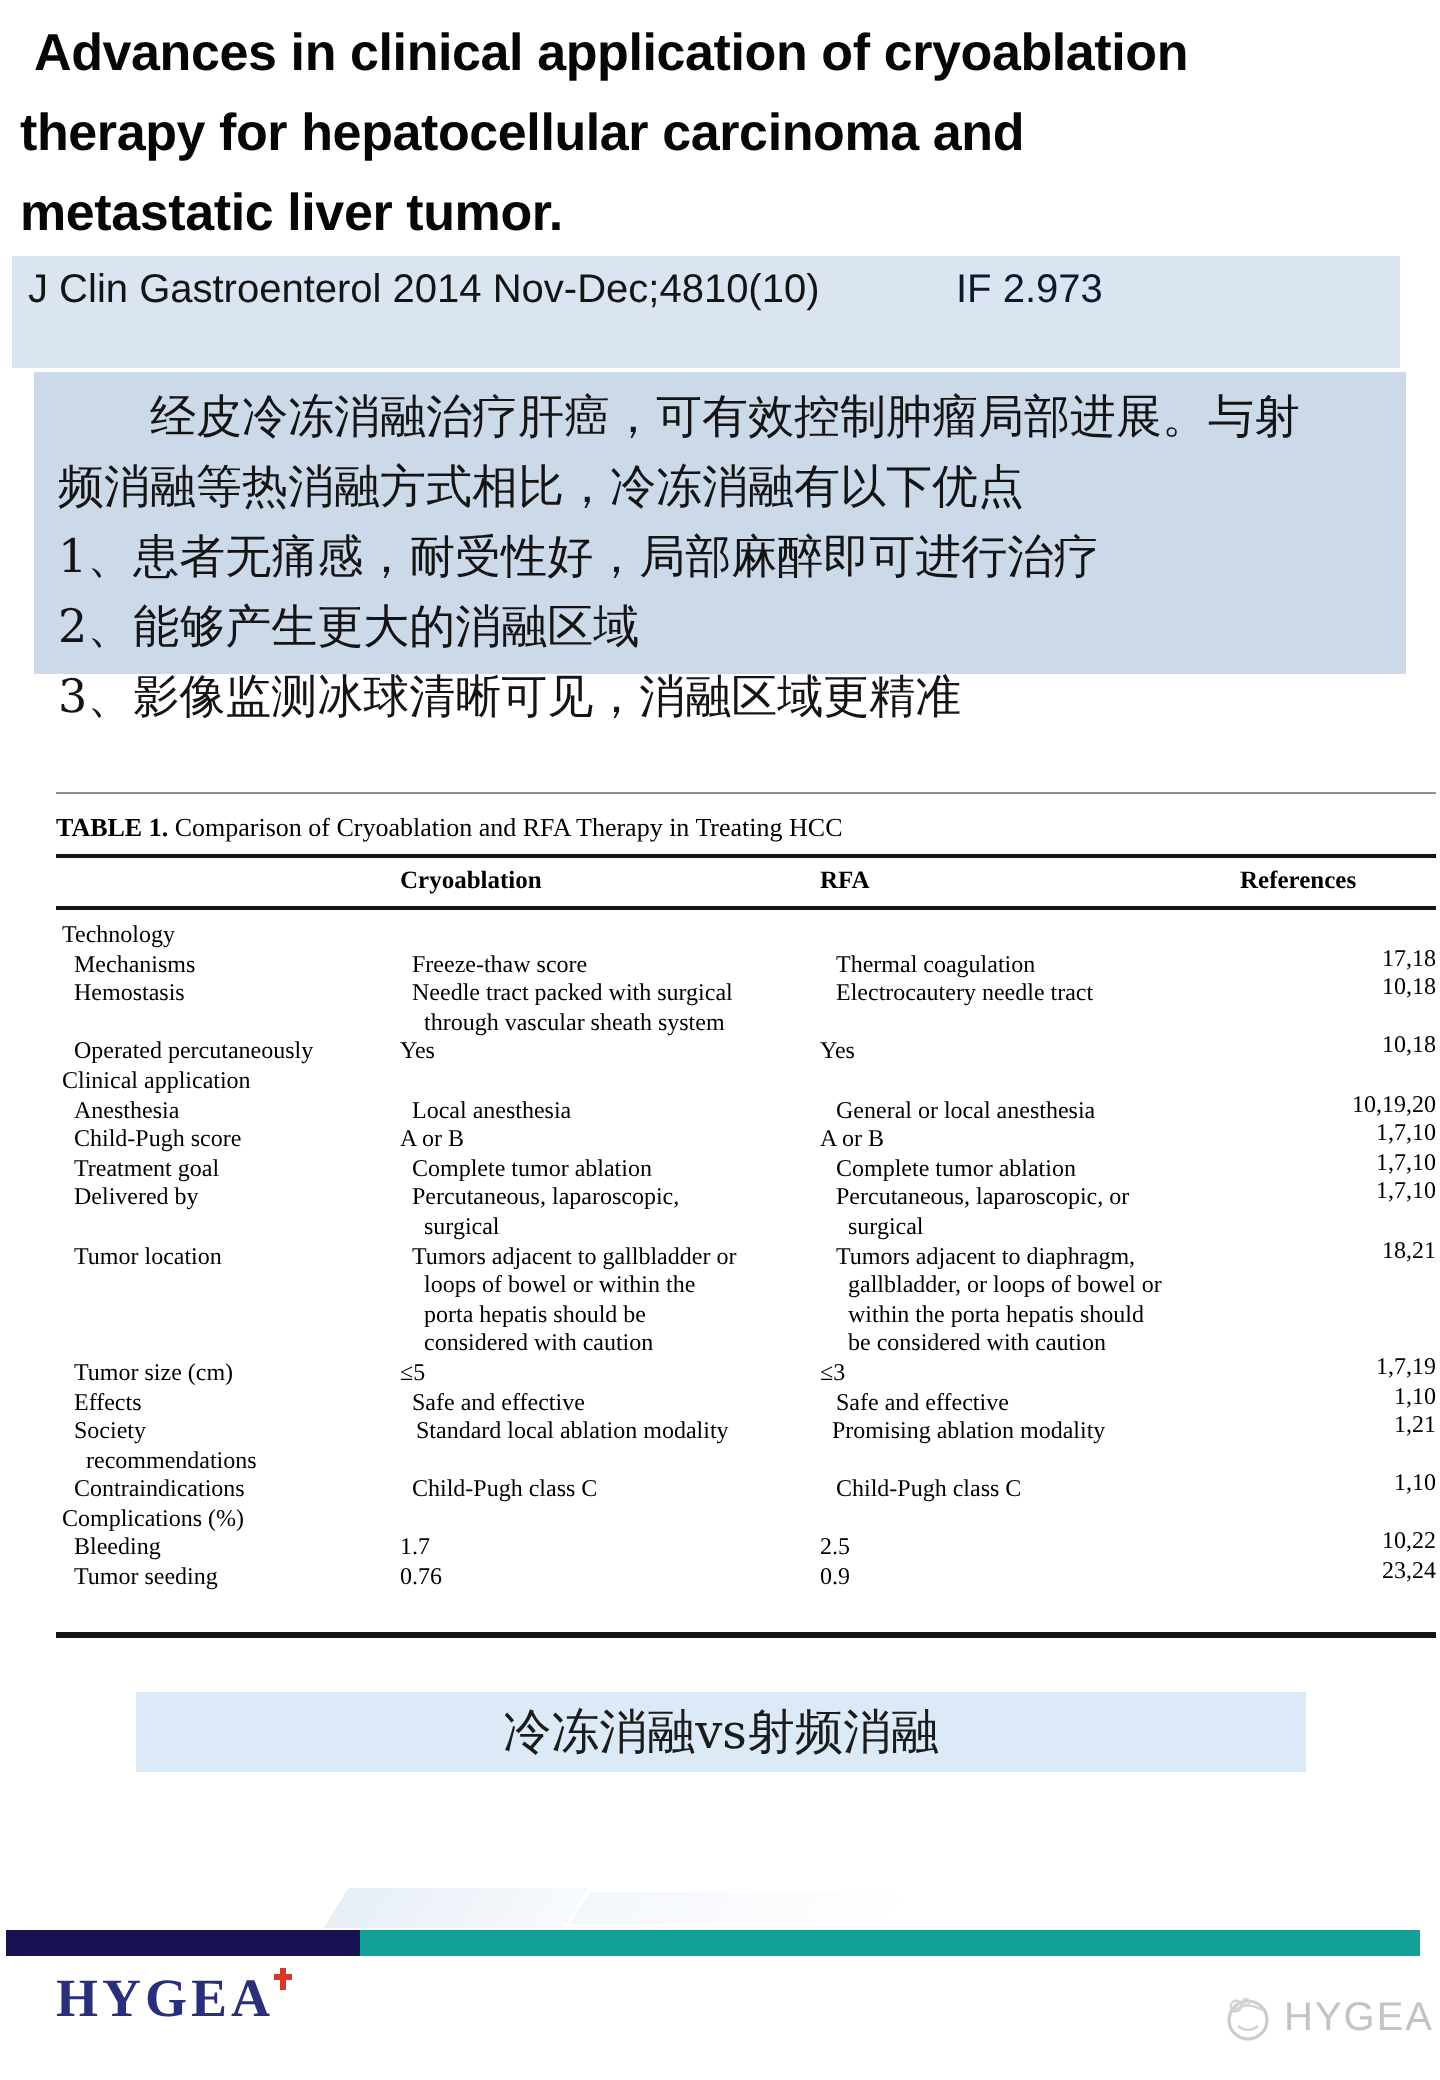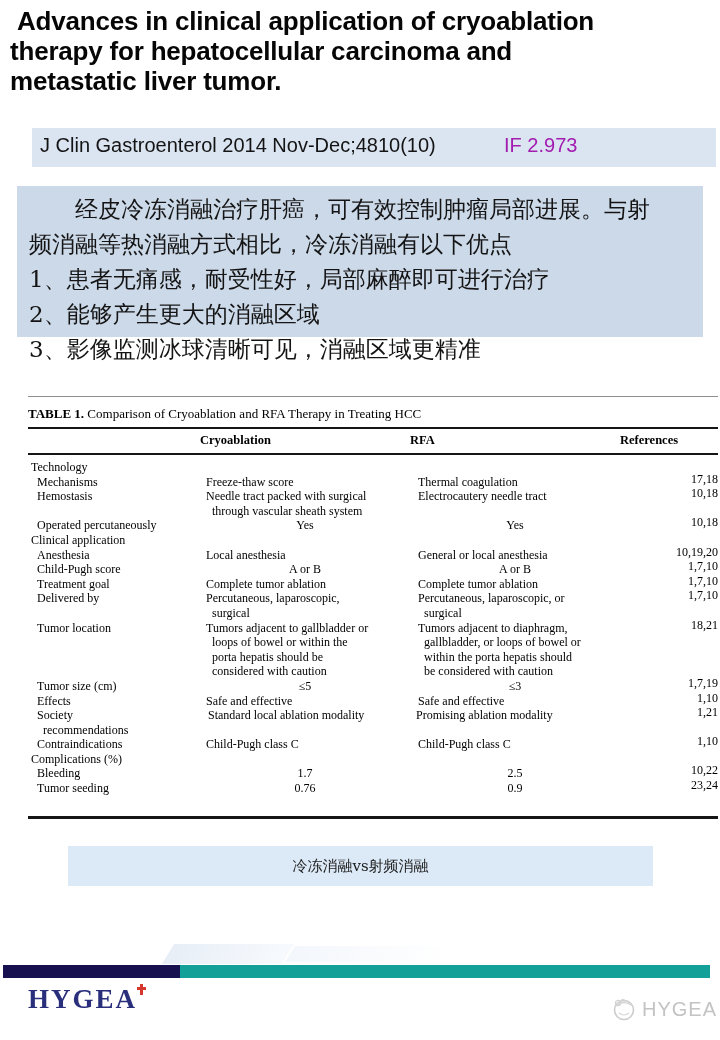--- a/index.html
+++ b/index.html
@@ -1,28 +1,28 @@
 <!DOCTYPE html>
 <html><head>
 <meta charset="utf-8">
 <style>
   html,body{margin:0;padding:0;background:#fff;}
   .slide{position:relative;width:720px;height:1040px;background:#ffffff;overflow:hidden;
          font-family:"Liberation Sans",sans-serif;}
 
   
   .title{position:absolute;left:10px;top:6px;width:700px;
-         font-size:26px;font-weight:700;line-height:30px;color:#060606;
+         font-size:26px;font-weight:700;line-height:40px;color:#060606;
          white-space:pre-wrap;letter-spacing:-0.2px;}
 
   
-  .citebar{position:absolute;left:32px;top:128px;width:684px;height:39px;
-           background:#dbe5f1;}
+  .citebar{position:absolute;left:6px;top:128px;width:684px;height:56px;
+           background:#dbe5f1;padding-left:10px;}
   .citebar .journal{position:absolute;left:8px;top:6px;font-size:20px;color:#141414;}
-  .citebar .impact{position:absolute;left:472px;top:6px;font-size:20px;color:#a21caf;}
+  .citebar .impact{position:absolute;left:472px;top:6px;font-size:20px;color:#0f172a;}
 
   
   .summary{position:absolute;left:17px;top:186px;width:686px;height:151px;
            background:#ccd9e9;}
   .summary .txt{position:absolute;left:12px;top:6px;width:664px;
                 font-family:"DejaVu Serif","Liberation Serif",serif;
                 font-size:23px;line-height:35px;color:#141414;white-space:pre-wrap;}
 
   
   .jtable{position:absolute;left:28px;top:396px;width:690px;
@@ -36,28 +36,28 @@
   .t-head{padding:4px 0 5px 0;font-size:12.5px;font-weight:700;}
   .t-head .hc{text-align:left;}
   .t-body{padding-top:5px;padding-bottom:20px;}
   .t-row{display:grid;grid-template-columns:172px 210px 210px 98px;
          font-size:12px;line-height:14.6px;}
   .t-row .cell{white-space:pre-wrap;}
   .c-label{padding-left:3px;}
   .c-cryo{padding-left:6px;}
   .c-rfa{padding-left:8px;}
   .c-refs{text-align:right;margin-top:-3px;}
-  .center{text-align:center;padding-left:0;}
+  .center{text-align:left;padding-left:0;}
   .t-bottom{height:3px;background:#151515;}
 
   
   .caption{position:absolute;left:68px;top:846px;width:585px;height:40px;
            background:#dce9f6;text-align:center;}
   .caption .txt{font-family:"DejaVu Serif","Liberation Serif",serif;
-                font-size:15px;line-height:40px;color:#1b1b1b;}
+                font-size:24px;line-height:40px;color:#1b1b1b;}
 
   
   .streak1{position:absolute;left:168px;top:944px;width:120px;height:20px;
            background:linear-gradient(90deg,#e3ebf5,#f6f9fd);transform:skewX(-32deg);opacity:.85;}
   .streak2{position:absolute;left:290px;top:946px;width:160px;height:16px;
            background:linear-gradient(90deg,#eef3fa,#ffffff);transform:skewX(-32deg);opacity:.7;}
   .bar-navy{position:absolute;left:3px;top:965px;width:177px;height:13px;background:#17114f;}
   .bar-teal{position:absolute;left:180px;top:965px;width:530px;height:13px;background:#12a098;}
 
   .logo{position:absolute;left:28px;top:984px;

